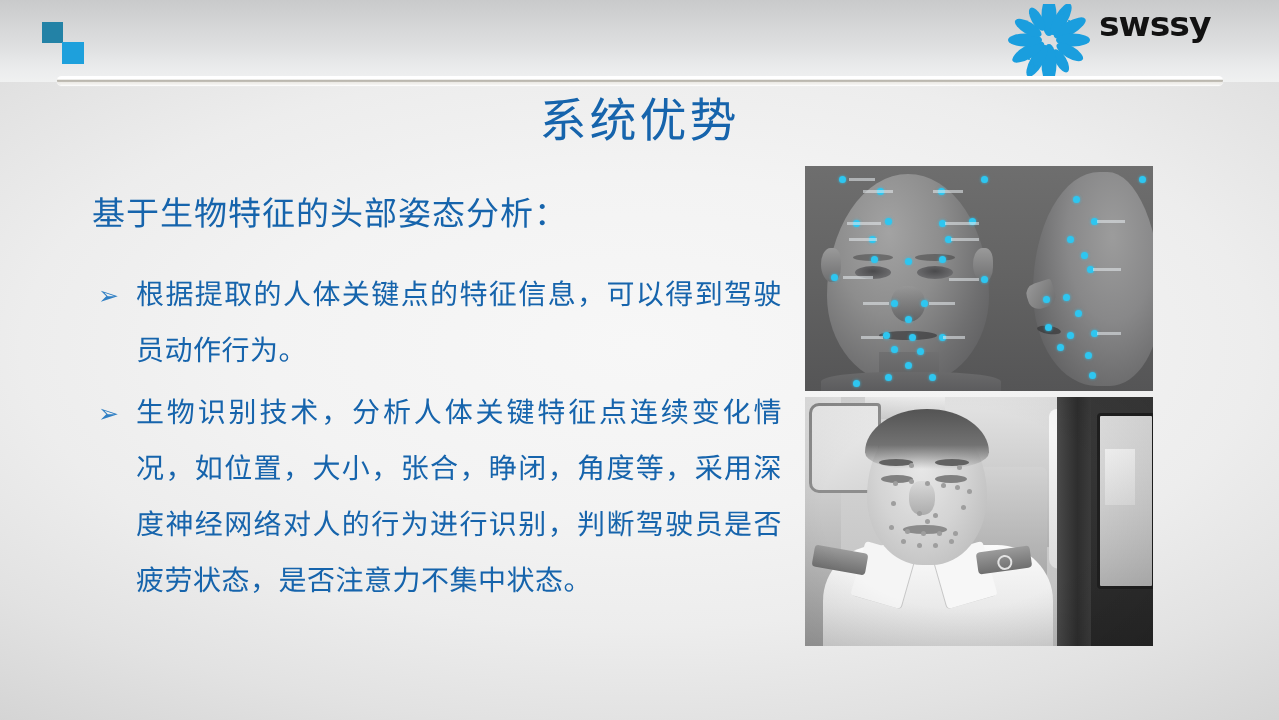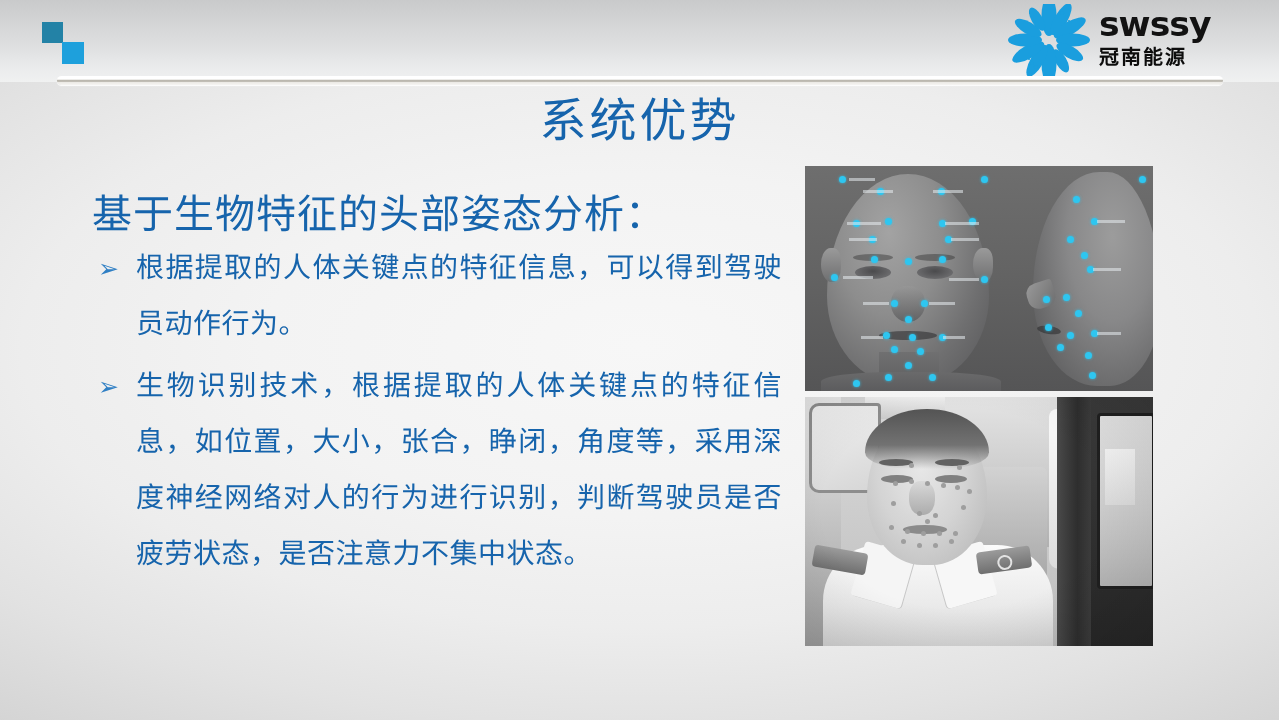--- a/index.html
+++ b/index.html
@@ -135,25 +135,25 @@
     line-height: 58px;
   }
 
   
   .body-col {
     position: absolute;
     left: 92px; top: 192px;
     width: 690px;
   }
   .lead {
-    font-size: 40px;
+    font-size: 33px;
     color: #1664ac;
     line-height: 44px;
     letter-spacing: 1px;
-    margin: 0 0 4px 0;
+    margin: 0 0 31px 0;
   }
   .bullets {
     list-style: none;
     margin: 0;
     padding: 0;
   }
   .bullet {
     position: relative;
     padding-left: 44px;
     margin-bottom: 6px;
@@ -446,36 +446,35 @@
             <circle cx="20" cy="-19" r="1.1"></circle>
             <circle cx="-13" cy="27" r="2.1"></circle>
             <circle cx="-17" cy="23" r="1.5"></circle>
             <circle cx="-20" cy="19" r="1.1"></circle>
           </g>
         </g>
       </svg>
     </div>
     <div class="logo-text">
       <div class="logo-word">swssy</div>
-      <div class="logo-sub">冠南能源</div>
     </div>
   </div>
 
   <div class="slide-title">系统优势</div>
 
   <div class="body-col">
     <p class="lead">基于生物特征的头部姿态分析：</p>
     <ul class="bullets">
       <li class="bullet">
         <span class="bullet-mark">➢</span>
         <span>根据提取的人体关键点的特征信息，可以得到驾驶员动作行为。</span>
       </li>
       <li class="bullet">
         <span class="bullet-mark">➢</span>
-        <span>生物识别技术，根据提取的人体关键点的特征信息，如位置，大小，张合，睁闭，角度等，采用深度神经网络对人的行为进行识别，判断驾驶员是否疲劳状态，是否注意力不集中状态。</span>
+        <span>生物识别技术，分析人体关键特征点连续变化情况，如位置，大小，张合，睁闭，角度等，采用深度神经网络对人的行为进行识别，判断驾驶员是否疲劳状态，是否注意力不集中状态。</span>
       </li>
     </ul>
   </div>
 
   <div class="media">
 
     <div class="media-frame frame-top">
       <div class="head-scene">
         <div class="head head-front"></div>
         <div class="ear ear-l"></div>

